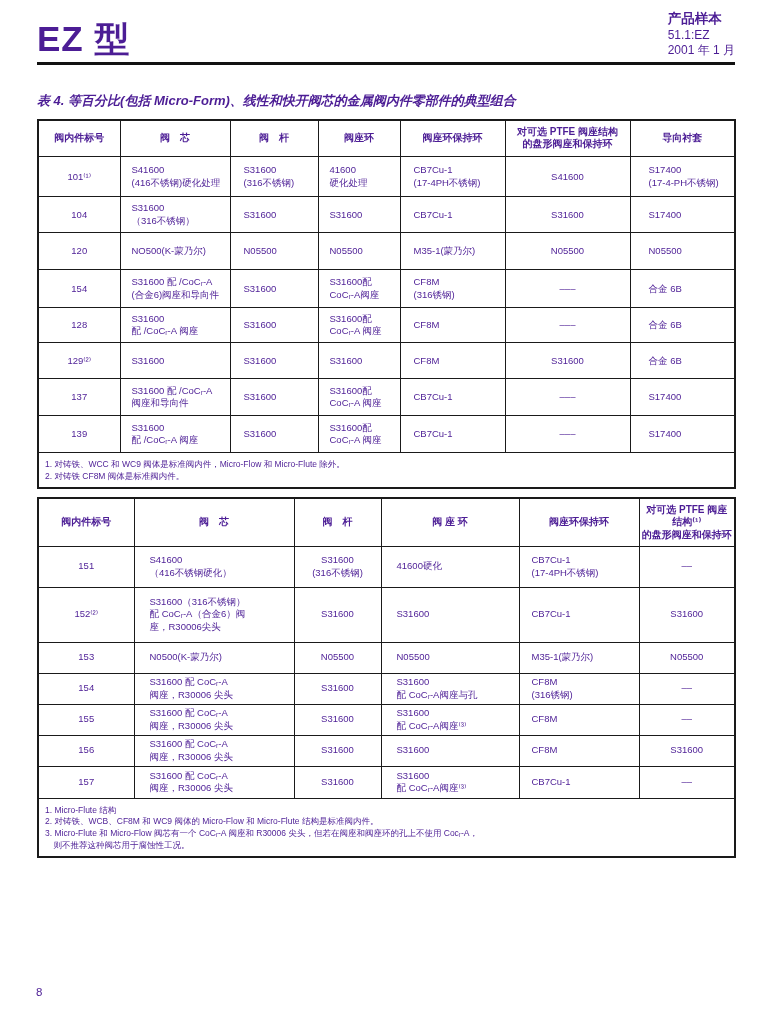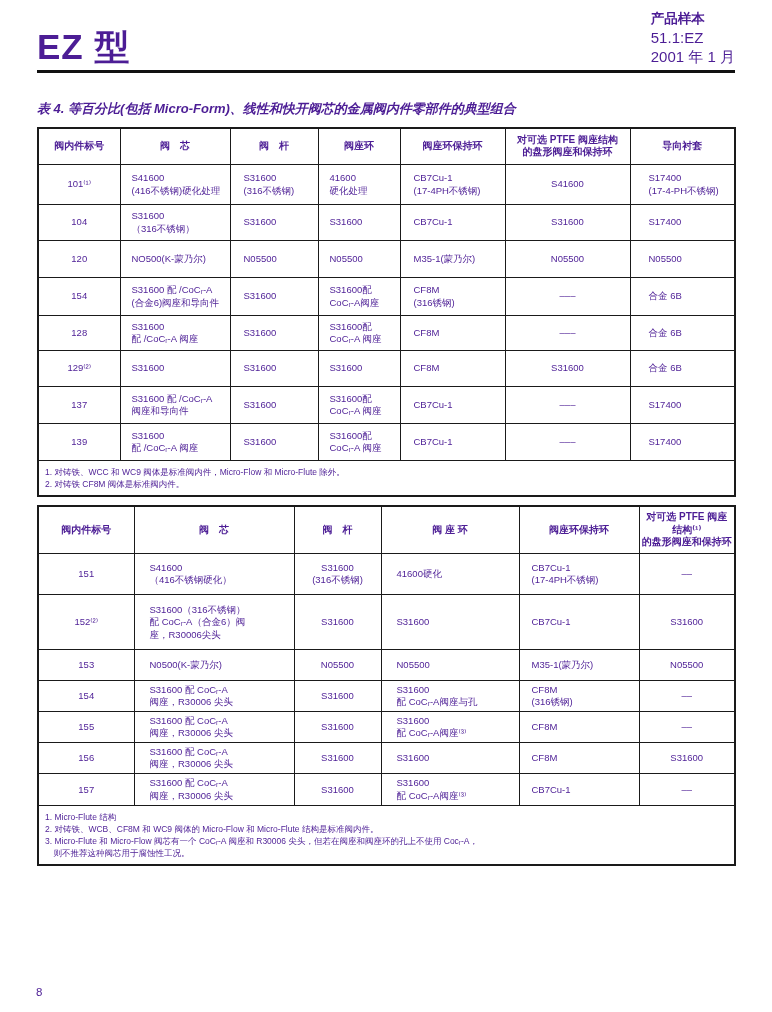--- a/index.html
+++ b/index.html
@@ -9,21 +9,21 @@
     font-family:"Liberation Sans","DejaVu Sans",sans-serif;
     color:#4c1d95; overflow:hidden;
   }
   .content { padding:0 37px; }
 
   
   .masthead { display:flex; justify-content:space-between; align-items:flex-end; padding-top:6px; }
   .model-title { font-size:35px; font-weight:bold; letter-spacing:1px; line-height:1.1; padding-top:12px; }
   .doc-meta { text-align:left; line-height:1.3; padding-top:4px; }
   .doc-meta .dm-type { font-weight:bold; font-size:13.5px; }
-  .doc-meta .dm-num, .doc-meta .dm-date { font-size:15px; }
+  .doc-meta .dm-num, .doc-meta .dm-date { font-size:12px; }
   .rule { height:3px; background:#111111; margin-top:3px; }
 
   
   .tbl-title { font-size:13px; font-weight:bold; font-style:italic; margin-top:27px; }
   .tbl-subtitle { font-size:13px; font-weight:bold; font-style:italic; margin-top:4px; padding-left:22px; }
 
   
   table { border-collapse:collapse; table-layout:fixed; width:697px; margin-top:9px; }
   table, th, td { border:1px solid #1a1a1a; }
   table { border-width:2px; }

